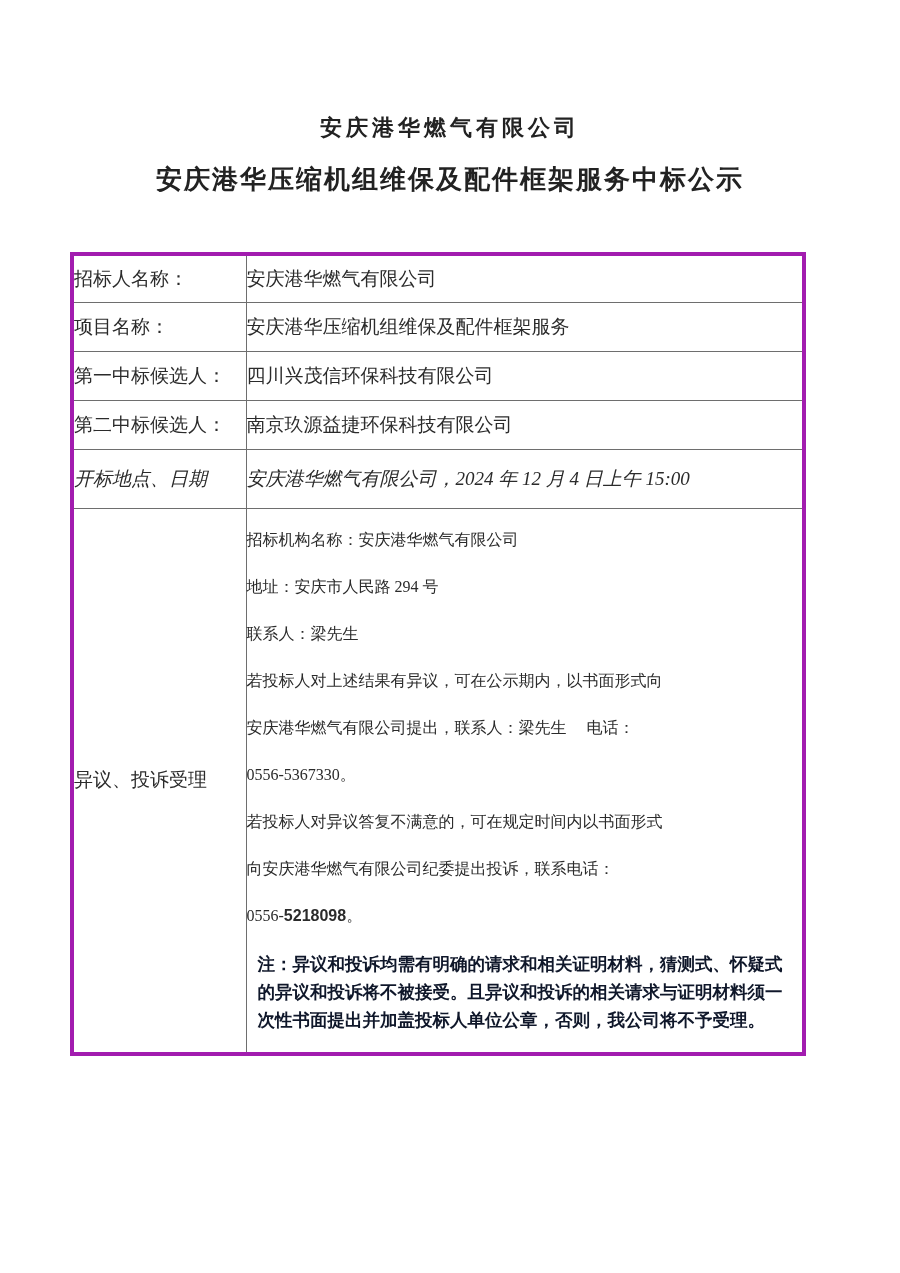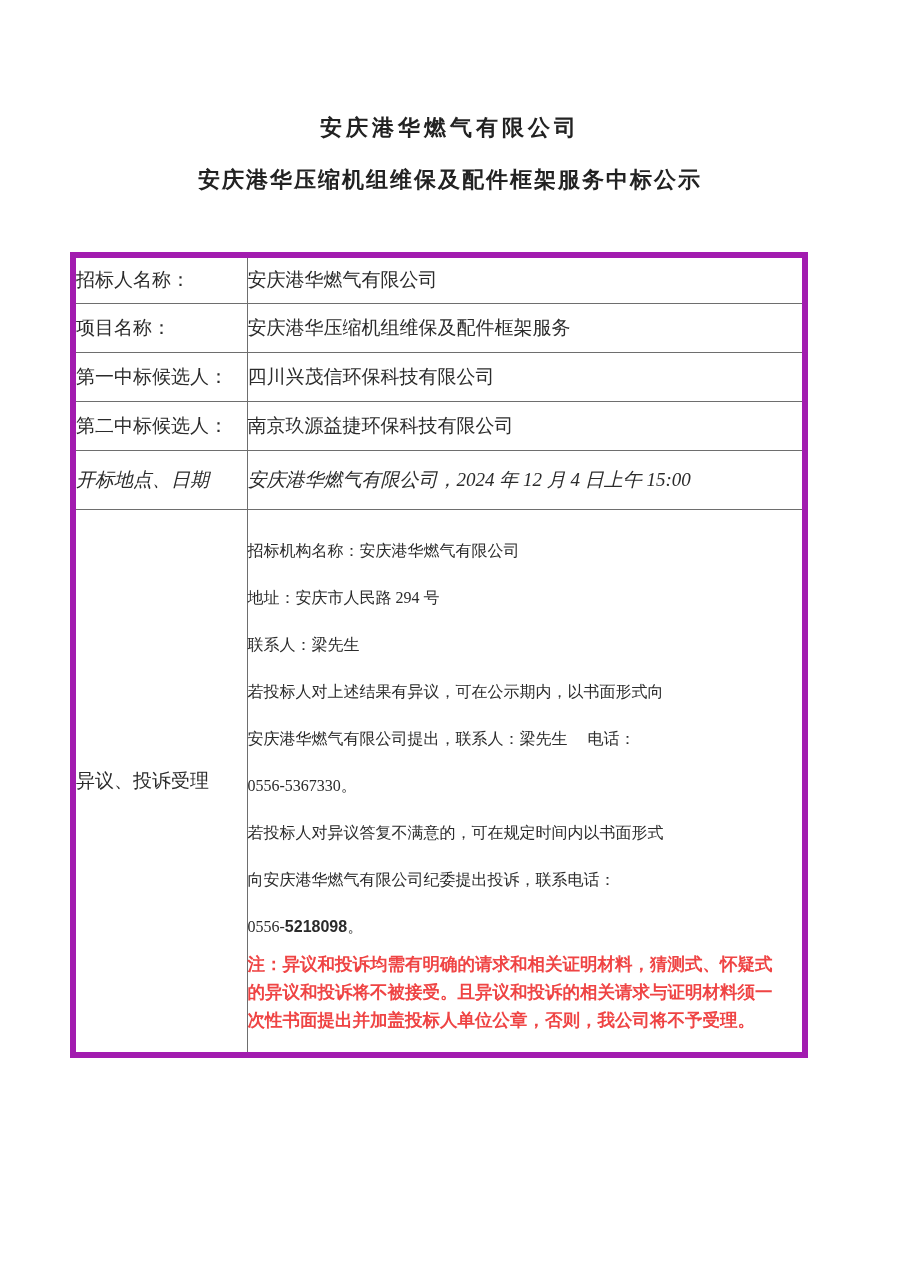--- a/index.html
+++ b/index.html
@@ -24,32 +24,32 @@
     text-align: center;
     font-size: 22px;
     font-weight: bold;
     letter-spacing: 4px;
     line-height: 30px;
     color: #222222;
   }
   .doc-subtitle {
     margin: 22px 0 0 0;
     text-align: center;
-    font-size: 22px;
+    font-size: 26px;
     font-weight: bold;
     letter-spacing: 2px;
     line-height: 30px;
     color: #222222;
   }
   table.announce {
     margin: 57px 0 0 70px;
     width: 732px;
     table-layout: fixed;
     border-collapse: collapse;
-    border: 6px solid #a21caf;
+    border: 4px solid #a21caf;
     padding-left: 20px;
   }
   table.announce col.c1 { width: 174px; }
   table.announce col.c2 { width: 558px; }
   table.announce td {
     border: 1px solid #6e6e6e;
     padding: 0;
     vertical-align: middle;
     font-size: 19px;
     color: #2b2b2b;
@@ -70,27 +70,27 @@
     vertical-align: top;
     padding: 23px 8px 0 4px;
   }
   .par {
     margin: 0;
     font-size: 16px;
     line-height: 47px;
     white-space: pre-line;
   }
   .note {
-    margin: 0;
+    margin: 11px;
     font-family: "Liberation Sans", "DejaVu Sans", sans-serif;
     font-weight: bold;
     font-size: 17.5px;
     line-height: 28px;
     white-space: pre-line;
-    color: #ef4444;
+    color: #0f172a;
   }
   .bold-num {
     font-family: "Liberation Sans", "DejaVu Sans", sans-serif;
     font-weight: bold;
   }
 </style>
 </head>
 <body>
 
 <div class="page">

